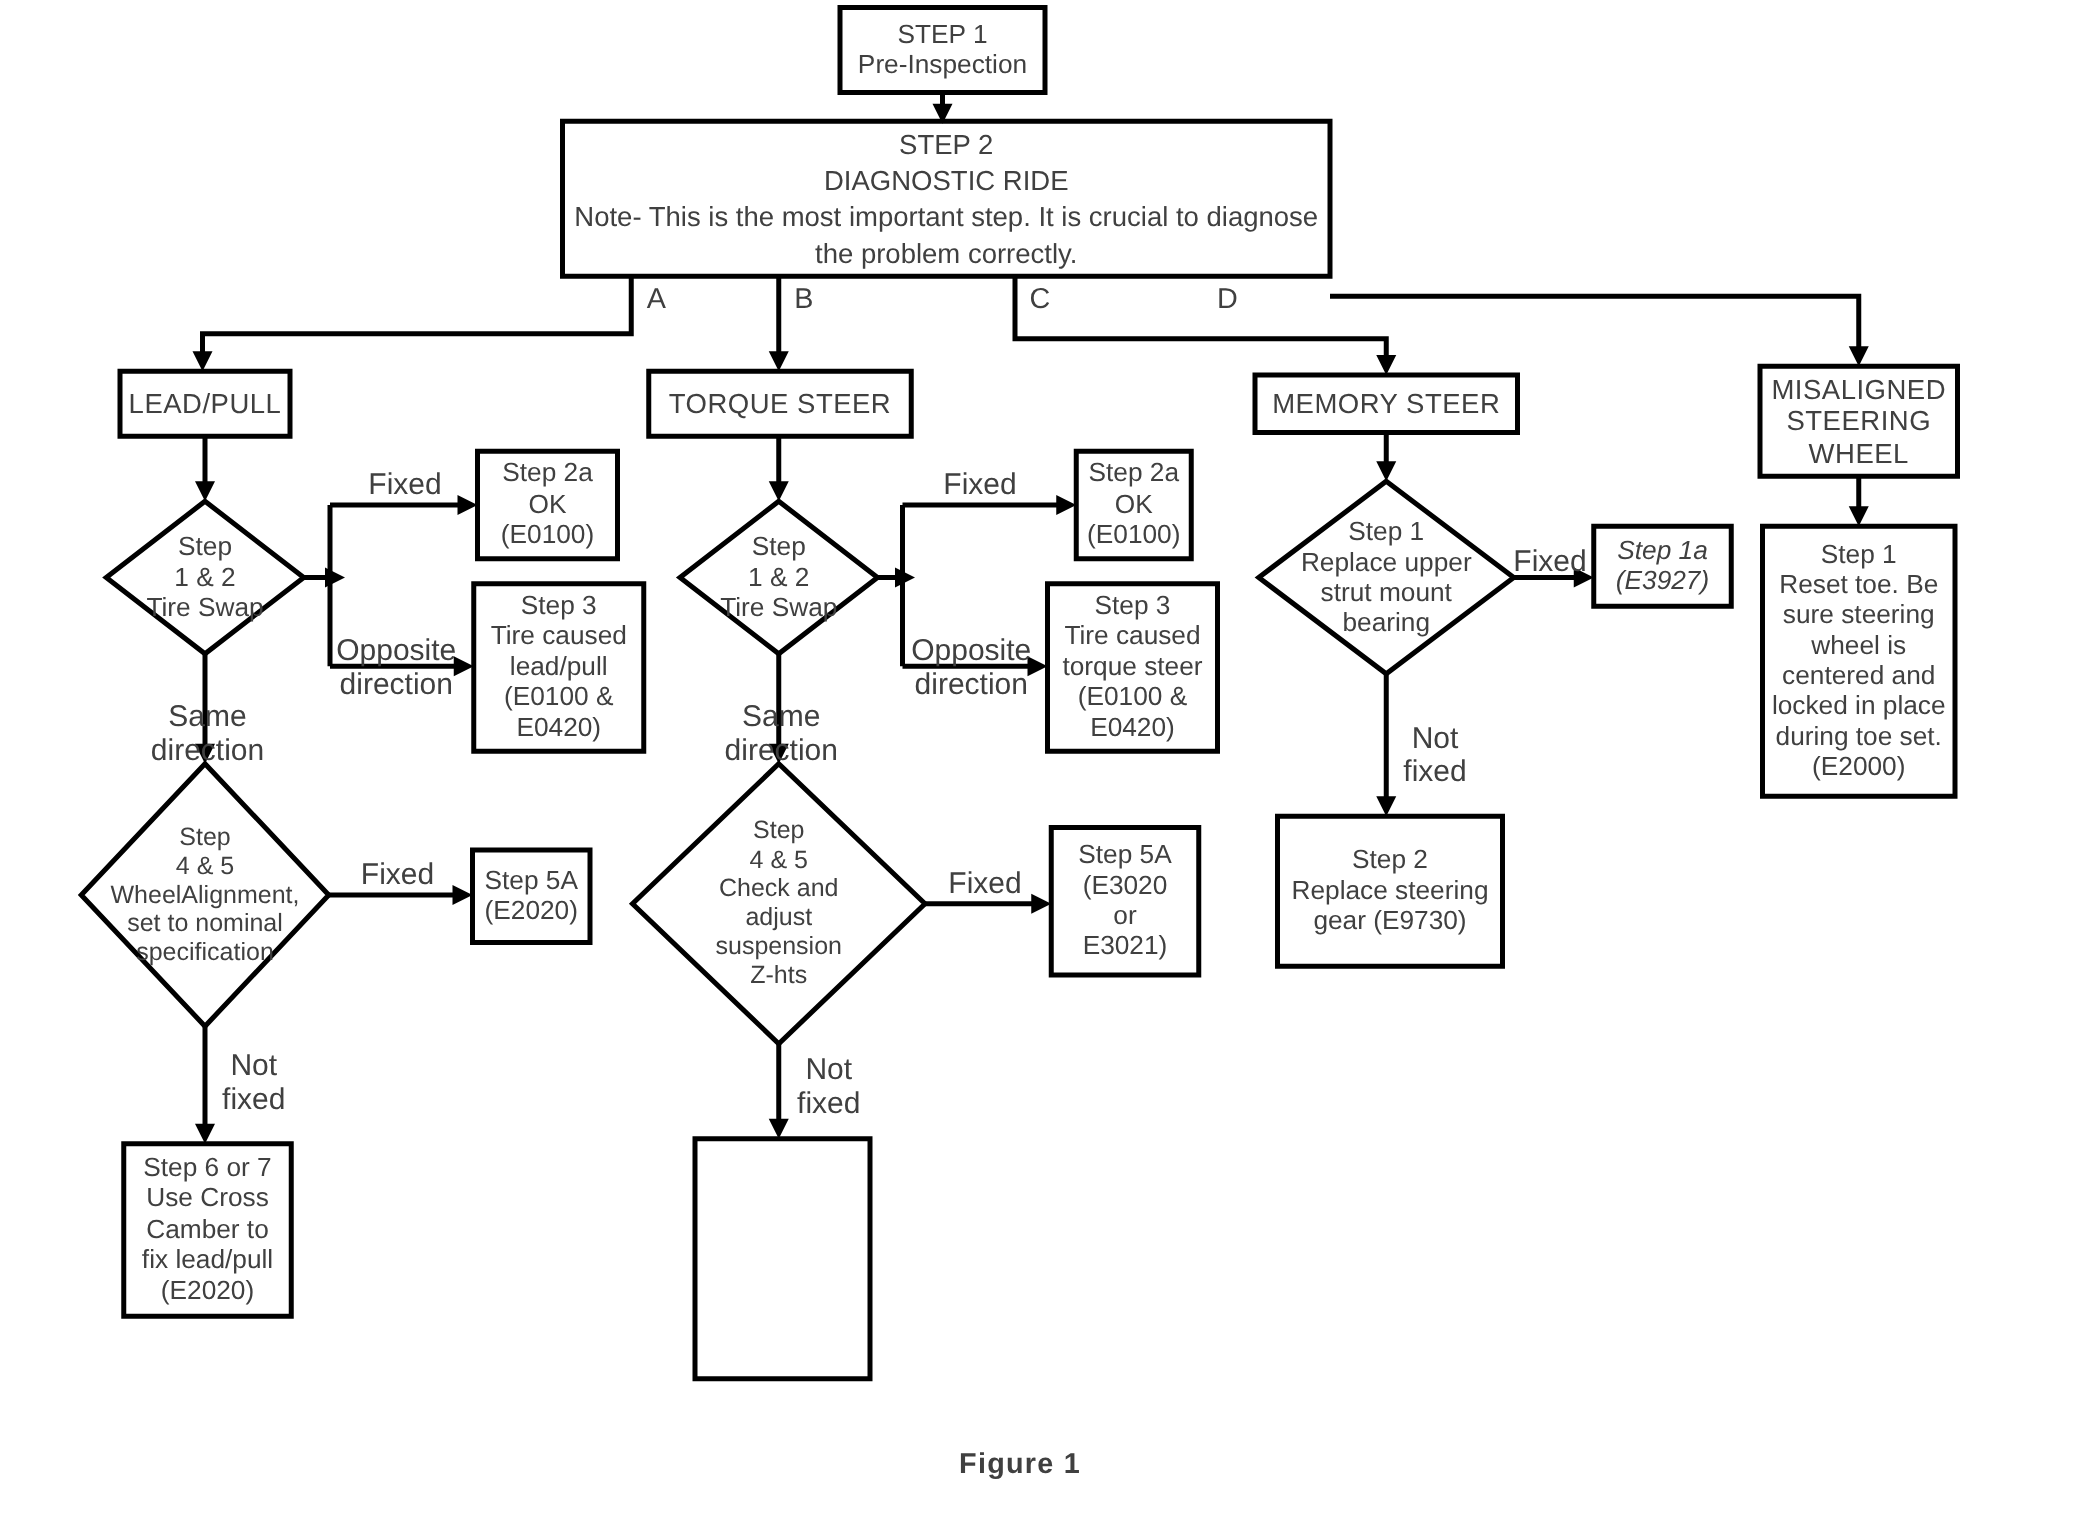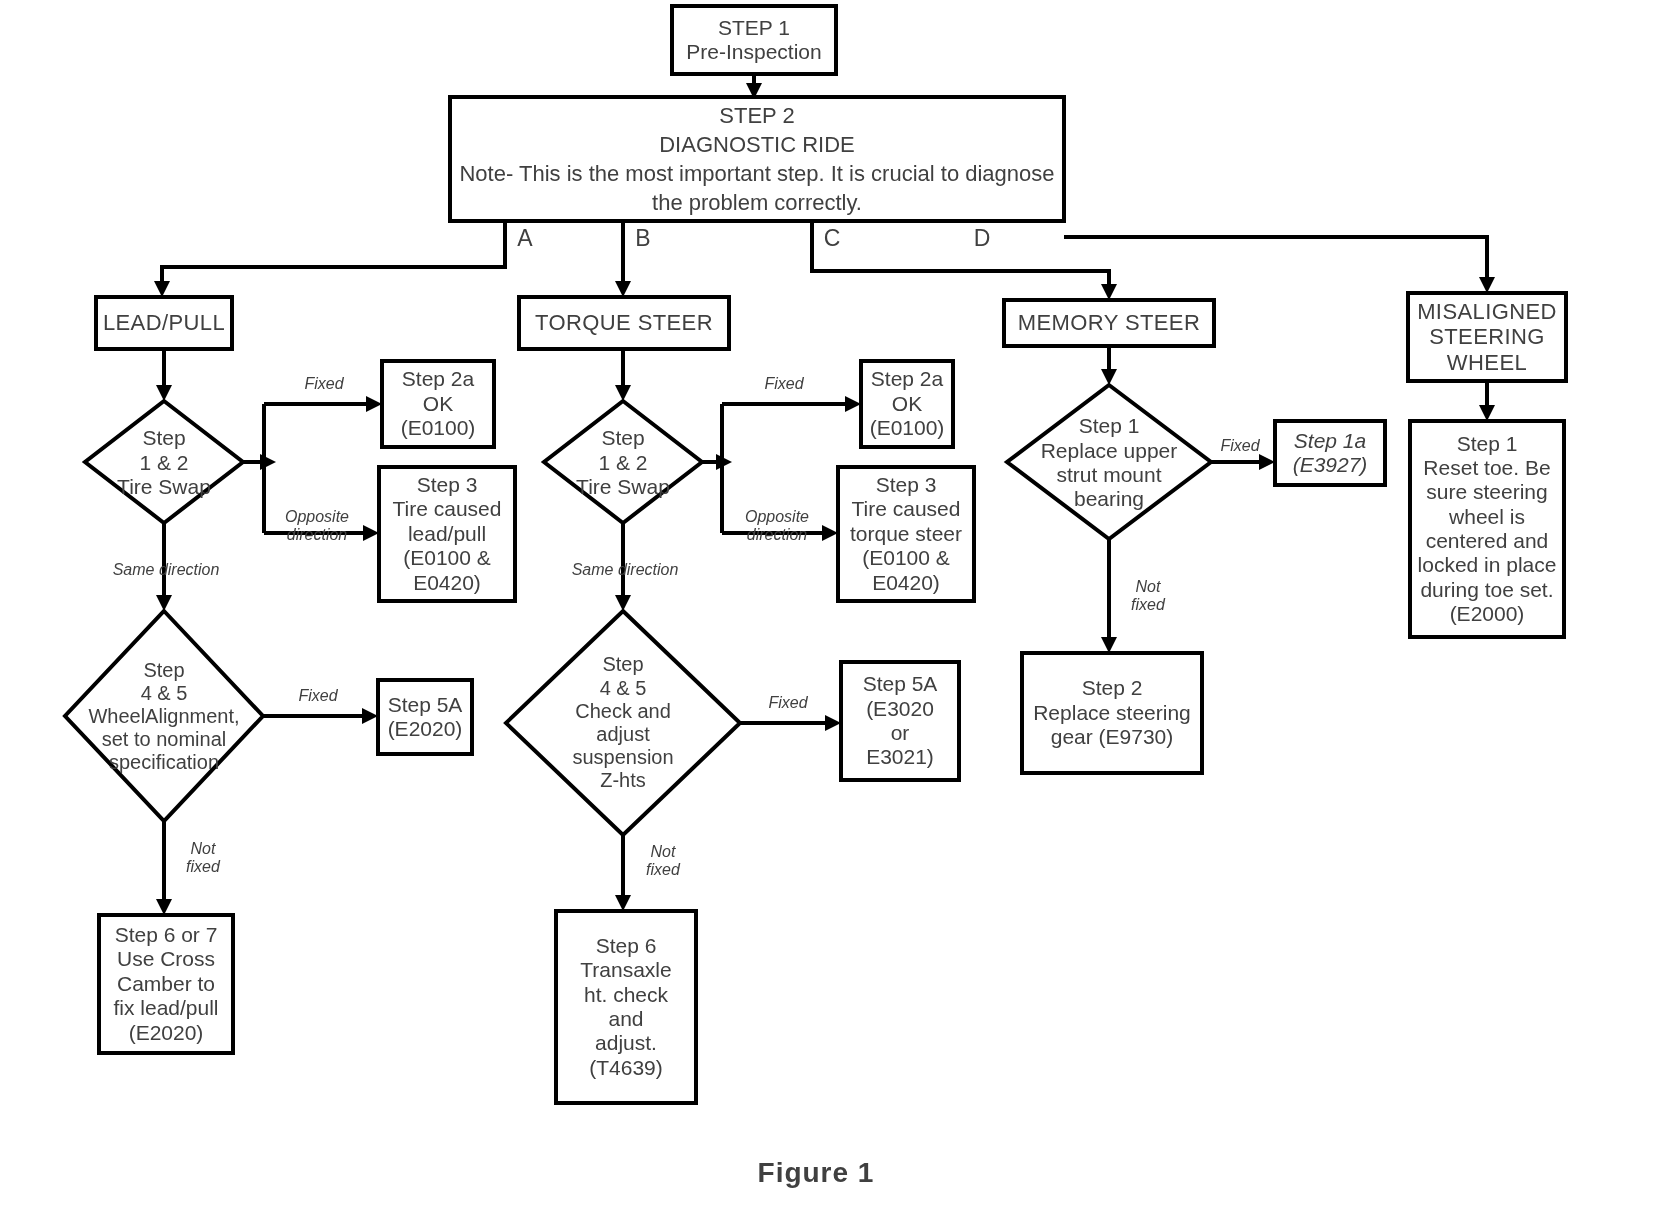--- a/index.html
+++ b/index.html
@@ -37,29 +37,28 @@
     display: flex;
     align-items: center;
     justify-content: center;
     font-size: 21px;
   }
   .cap-text {
     font-size: 22px;
     letter-spacing: 0.4px;
   }
   .edge-label {
-    font-size: 16px;
+    font-size: 24px;
     line-height: 1.12;
-    font-style: italic;
   }
   .branch-letter {
     font-size: 23px;
   }
   .figure-caption {
-    font-size: 28px;
+    font-size: 23px;
     font-weight: bold;
     letter-spacing: 1px;
   }
   .step2-text {
     font-size: 22px;
     line-height: 1.32;
   }
 </style>
 </head>
 <body>
@@ -237,26 +236,20 @@
   <div class="lbl node-text" style="left:530px; top:638px; width:186px; height:170px; font-size:20px;">Step
 4 &amp; 5
 Check and
 adjust
 suspension
 Z-hts</div>
   <div class="lbl node-text" style="left:841px; top:662px; width:118px; height:118px;">Step 5A
 (E3020
 or
 E3021)</div>
-  <div class="lbl node-text" style="left:556px; top:911px; width:140px; height:192px;">Step 6
-Transaxle
-ht. check
-and
-adjust.
-(T4639)</div>
 
   <div class="lbl edge-label" style="left:734px; top:375px; width:100px;">Fixed</div>
   <div class="lbl edge-label" style="left:722px; top:508px; width:110px;">Opposite
 direction</div>
   <div class="lbl edge-label" style="left:545px; top:561px; width:160px;">Same direction</div>
   <div class="lbl edge-label" style="left:748px; top:694px; width:80px;">Fixed</div>
   <div class="lbl edge-label" style="left:630px; top:843px; width:66px;">Not
 fixed</div>
 
   <div class="lbl node-text" style="left:1014px; top:409px; width:190px; height:108px;">Step 1

